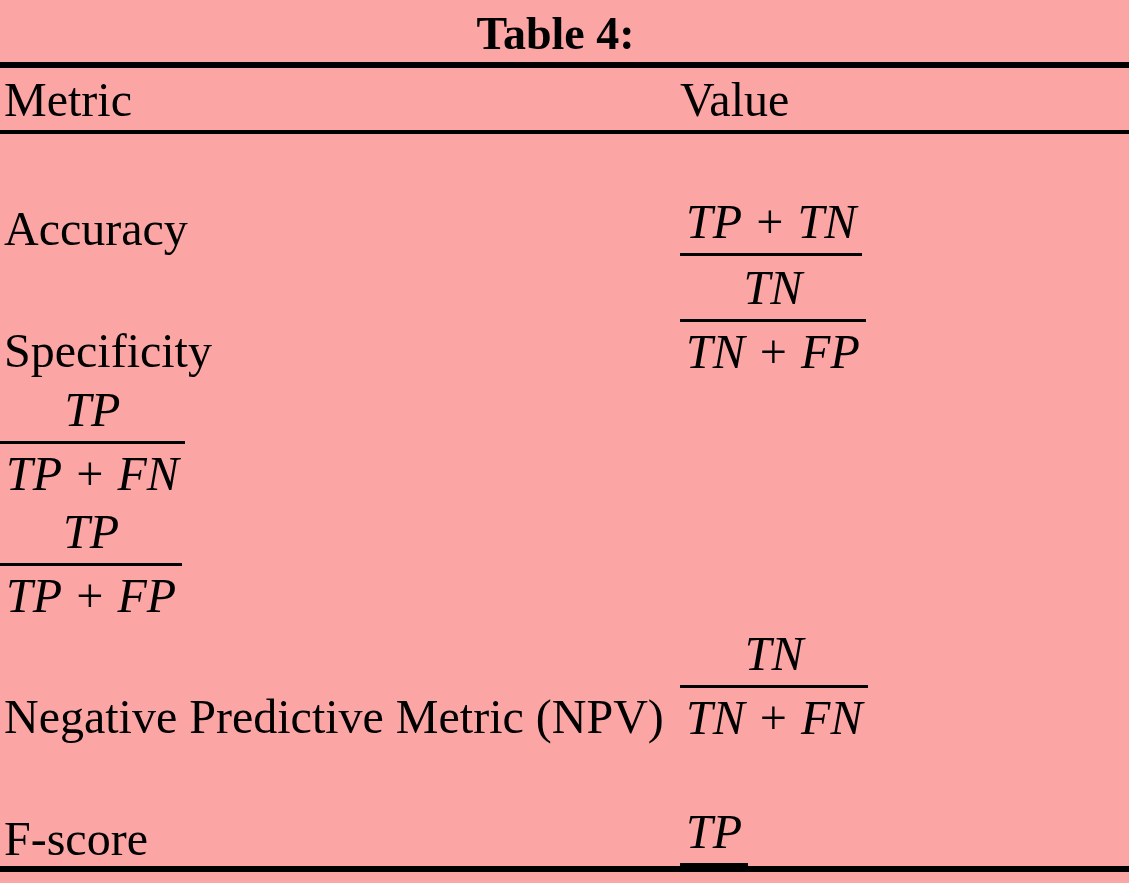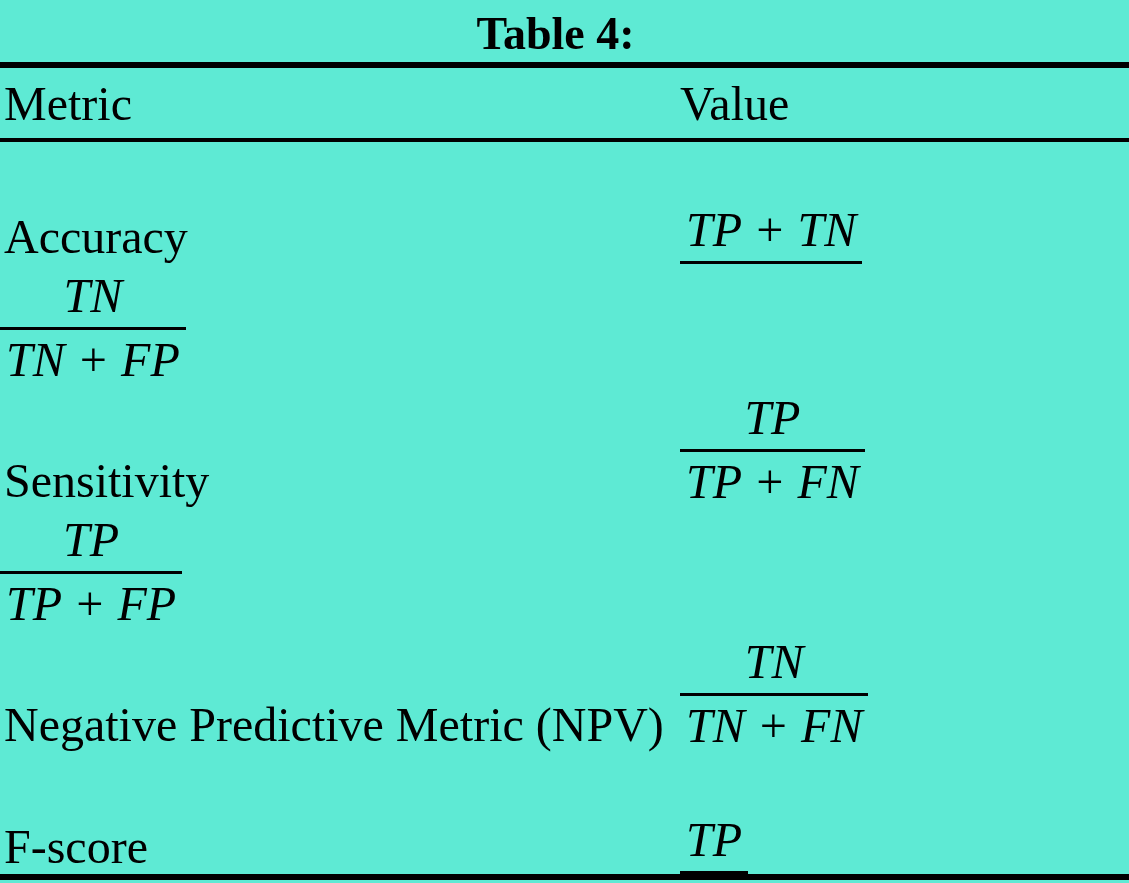--- a/index.html
+++ b/index.html
@@ -4,21 +4,21 @@
 <style>
   html, body {
     margin: 0;
     padding: 0;
     background: #ffffff;
   }
   .page {
     position: relative;
     width: 1129px;
     height: 883px;
-    background: #5eead4;
+    background: #fca5a5;
     color: #000000;
     font-family: "Liberation Serif", "DejaVu Serif", serif;
     box-sizing: border-box;
     overflow: hidden;
   }
   .caption {
     height: 58px;
     padding-top: 4px;
     display: flex;
     justify-content: center;
@@ -32,21 +32,21 @@
   }
   .rule {
     width: 100%;
     background: #000000;
     border: none;
     margin: 0;
   }
   .rule.thick { height: 6px; }
   .rule.thin  { height: 4px; }
   .header-row {
-    height: 70px;
+    height: 62px;
     display: flex;
     align-items: center;
     font-size: 48px;
     white-space: nowrap;
   }
   .metric-col {
     flex: 0 0 680px;
     padding-left: 4px;
     box-sizing: border-box;
     white-space: nowrap;
@@ -102,30 +102,30 @@
   <div class="data-row">
     <div class="metric-col">Accuracy</div>
     <div class="value-col">
       <span class="frac">
         <span class="num">TP + TN</span>
       </span>
     </div>
   </div>
 
   <div class="data-row">
+    <div class="metric-col">Specificity</div>
     <div class="value-col">
       <span class="frac">
         <span class="num">TN</span>
         <span class="den">TN + FP</span>
       </span>
     </div>
   </div>
 
   <div class="data-row">
-    <div class="metric-col">Sensitivity</div>
     <div class="value-col">
       <span class="frac">
         <span class="num">TP</span>
         <span class="den">TP + FN</span>
       </span>
     </div>
   </div>
 
   <div class="data-row">
     <div class="value-col">

